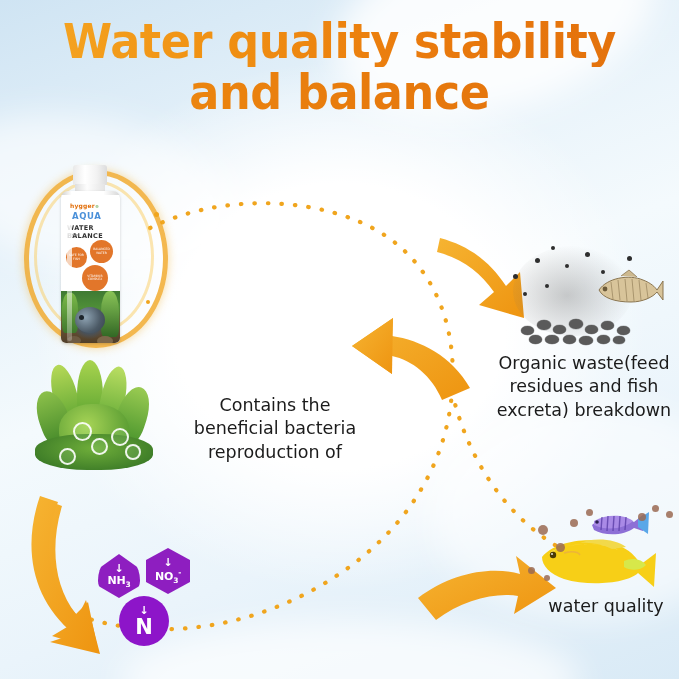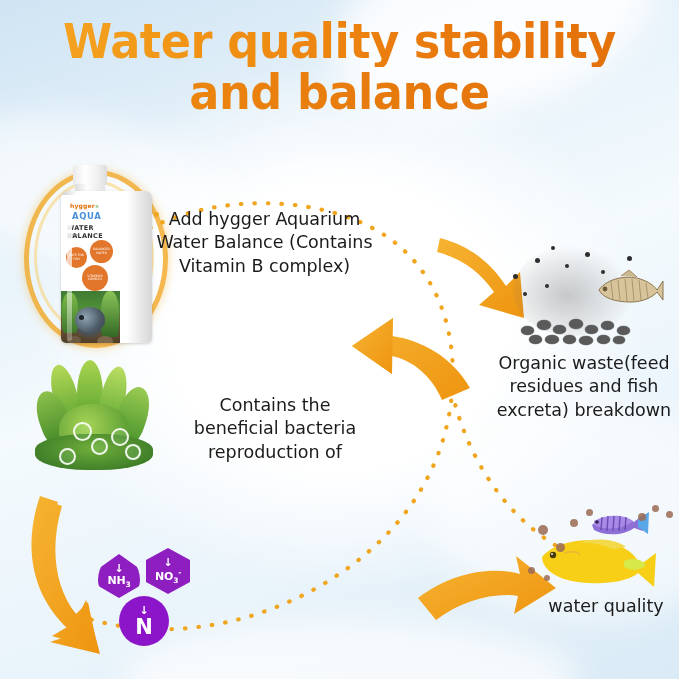--- a/index.html
+++ b/index.html
@@ -63,21 +63,21 @@
     background:linear-gradient(90deg,#e9e9e9,#ffffff 35%,#f2f2f2 70%,#dcdcdc);
     border-radius:3px 3px 1px 1px;
   }
   .b-neck{
     position:absolute;left:18px;top:19px;width:30px;height:9px;
     background:linear-gradient(90deg,#dedede,#fdfdfd 40%,#e4e4e4);
   }
   .b-body{
     position:absolute;left:4px;top:26px;width:59px;height:152px;border-radius:7px 7px 5px 5px;
     background:linear-gradient(90deg,#cfcfcf 0%,#ffffff 18%,#ffffff 72%,#d6d6d6 100%);
-    overflow:hidden;box-shadow:0 1px 3px rgba(0,0,0,.18);padding-left:32px;
+    overflow:hidden;box-shadow:0 1px 3px rgba(0,0,0,.18);
   }
   .b-label{position:absolute;left:0;top:4px;width:59px;height:148px;background:#ffffff;}
   .b-logo{position:absolute;left:9px;top:7px;font-size:6px;color:#e2700c;font-weight:bold;letter-spacing:.2px;}
   .b-logo .tm{font-size:4px;color:#6aa84f;}
   .b-aqua{position:absolute;left:11px;top:16px;font-size:8.5px;color:#4a90d9;font-weight:bold;letter-spacing:.6px;}
   .b-name{position:absolute;left:6px;top:29px;font-size:6.5px;color:#333;font-weight:bold;letter-spacing:.3px;}
   .b-sub{position:absolute;left:7px;top:38px;font-size:3.6px;color:#888;}
   .b-badge{position:absolute;border-radius:50%;background:#e2762a;color:#fff;font-size:3px;
            display:flex;align-items:center;justify-content:center;text-align:center;line-height:1.05;padding:1px;}
   .bb1{left:5px;top:52px;width:19px;height:19px;}
@@ -223,25 +223,20 @@
             <div class="disc"></div>
             <div class="rockA"></div>
             <div class="rockB"></div>
           </div>
         </div>
         <div class="b-shine"></div>
       </div>
     </div>
   </div>
 
-  <div class="cap" id="cap-add">
-    <div>Add hygger Aquarium</div>
-    <div>Water Balance (Contains</div>
-    <div>Vitamin B complex)</div>
-  </div>
 
   <div id="waste">
     <div class="w-cloud"></div>
     <div class="w-dot" style="left:8px;top:34px;width:5px;height:5px;"></div>
     <div class="w-dot" style="left:30px;top:18px;width:5px;height:5px;"></div>
     <div class="w-dot" style="left:46px;top:6px;width:4px;height:4px;"></div>
     <div class="w-dot" style="left:60px;top:24px;width:4px;height:4px;"></div>
     <div class="w-dot" style="left:80px;top:12px;width:5px;height:5px;"></div>
     <div class="w-dot" style="left:96px;top:30px;width:4px;height:4px;"></div>
     <div class="w-dot" style="left:122px;top:16px;width:5px;height:5px;"></div>

